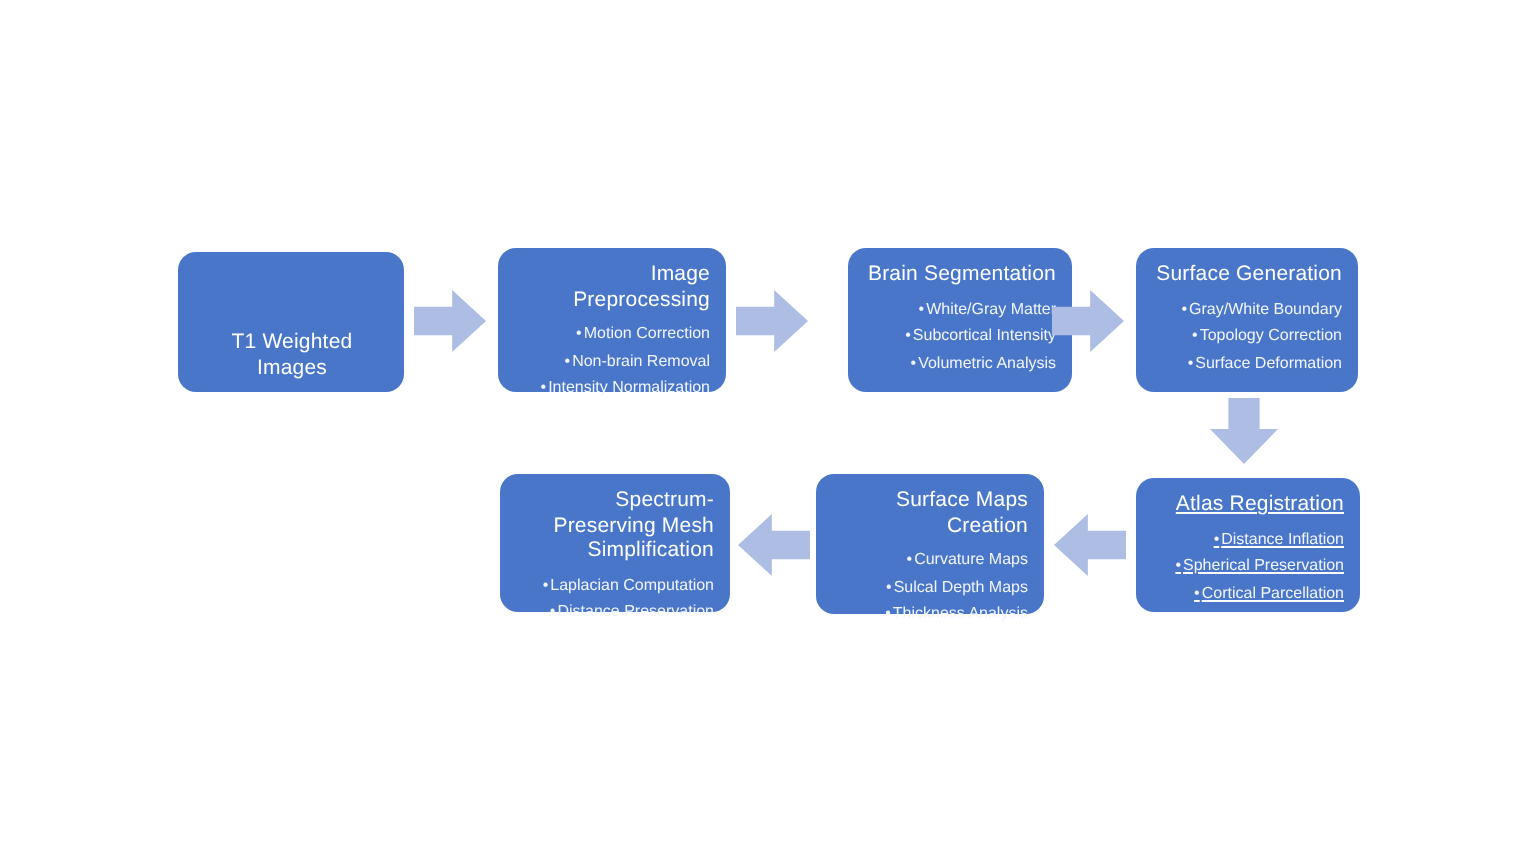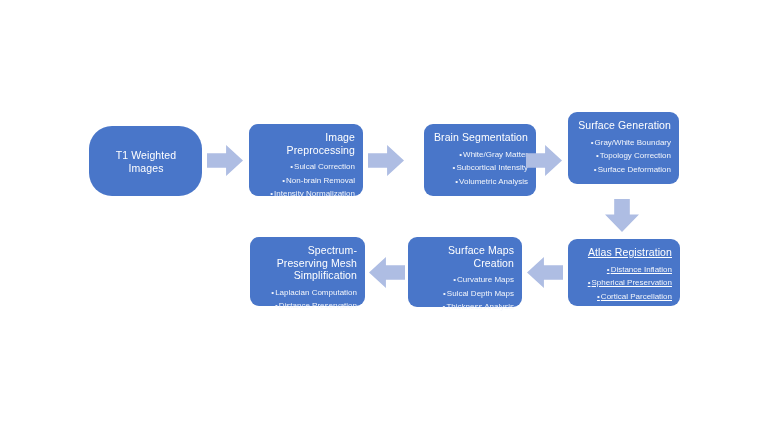--- a/index.html
+++ b/index.html
@@ -25,24 +25,23 @@
     text-align: right;
   }
   .node .title {
     font-size: 10.5px;
     line-height: 12.5px;
     letter-spacing: 0.1px;
     margin-bottom: 4px;
   }
   .node.center {
     display: flex;
-    align-items: center;
+    align-items: flex-end;
     justify-content: center;
     text-align: center;
-    border-radius: 23px;
   }
   .node.center .title {
     margin-bottom: 0;
     font-size: 10.5px;
   }
   .bullets { }
   .bullet {
     font-size: 8px;
     line-height: 13.5px;
     white-space: nowrap;
@@ -61,21 +60,21 @@
   .arrow.left {
     clip-path: polygon(100% 27%, 47% 27%, 47% 0%, 0% 50%, 47% 100%, 47% 73%, 100% 73%);
   }
   .arrow.down {
     clip-path: polygon(27% 0%, 73% 0%, 73% 47%, 100% 47%, 50% 100%, 0% 47%, 27% 47%);
   }
   
   #n1 { left: 89px;  top: 126px; width: 113px; height: 70px; }
   #n2 { left: 249px; top: 124px; width: 114px; height: 72px; }
   #n3 { left: 408px; top: 124px; width: 112px; height: 72px; margin-left: 16px; }
-  #n4 { left: 568px; top: 112px; width: 111px; height: 72px; }
+  #n4 { left: 568px; top: 124px; width: 111px; height: 72px; }
   #n5 { left: 568px; top: 239px; width: 112px; height: 67px; text-decoration: underline; }
   #n6 { left: 408px; top: 237px; width: 114px; height: 70px; }
   #n7 { left: 250px; top: 237px; width: 115px; height: 69px; }
   
   #a1 { left: 207px; top: 145px; width: 36px; height: 31px; }
   #a2 { left: 368px; top: 145px; width: 36px; height: 31px; }
   #a3 { left: 526px; top: 145px; width: 36px; height: 31px; }
   #a4 { left: 605px; top: 199px; width: 34px; height: 33px; }
   #a5 { left: 527px; top: 257px; width: 36px; height: 31px; }
   #a6 { left: 369px; top: 257px; width: 36px; height: 31px; }
@@ -85,21 +84,21 @@
 
 <div id="canvas">
 
   <div class="node center" id="n1">
     <div class="title">T1 Weighted Images</div>
   </div>
 
   <div class="node" id="n2">
     <div class="title">Image Preprocessing</div>
     <div class="bullets">
-        <div class="bullet"><span class="dot">•</span><span>Sulcal Correction</span></div>
+        <div class="bullet"><span class="dot">•</span><span>Motion Correction</span></div>
         <div class="bullet"><span class="dot">•</span><span>Non-brain Removal</span></div>
         <div class="bullet"><span class="dot">•</span><span>Intensity Normalization</span></div>
       </div>
   </div>
 
   <div class="node" id="n3">
     <div class="title">Brain Segmentation</div>
     <div class="bullets">
         <div class="bullet"><span class="dot">•</span><span>White/Gray Matter</span></div>
         <div class="bullet"><span class="dot">•</span><span>Subcortical Intensity</span></div>

